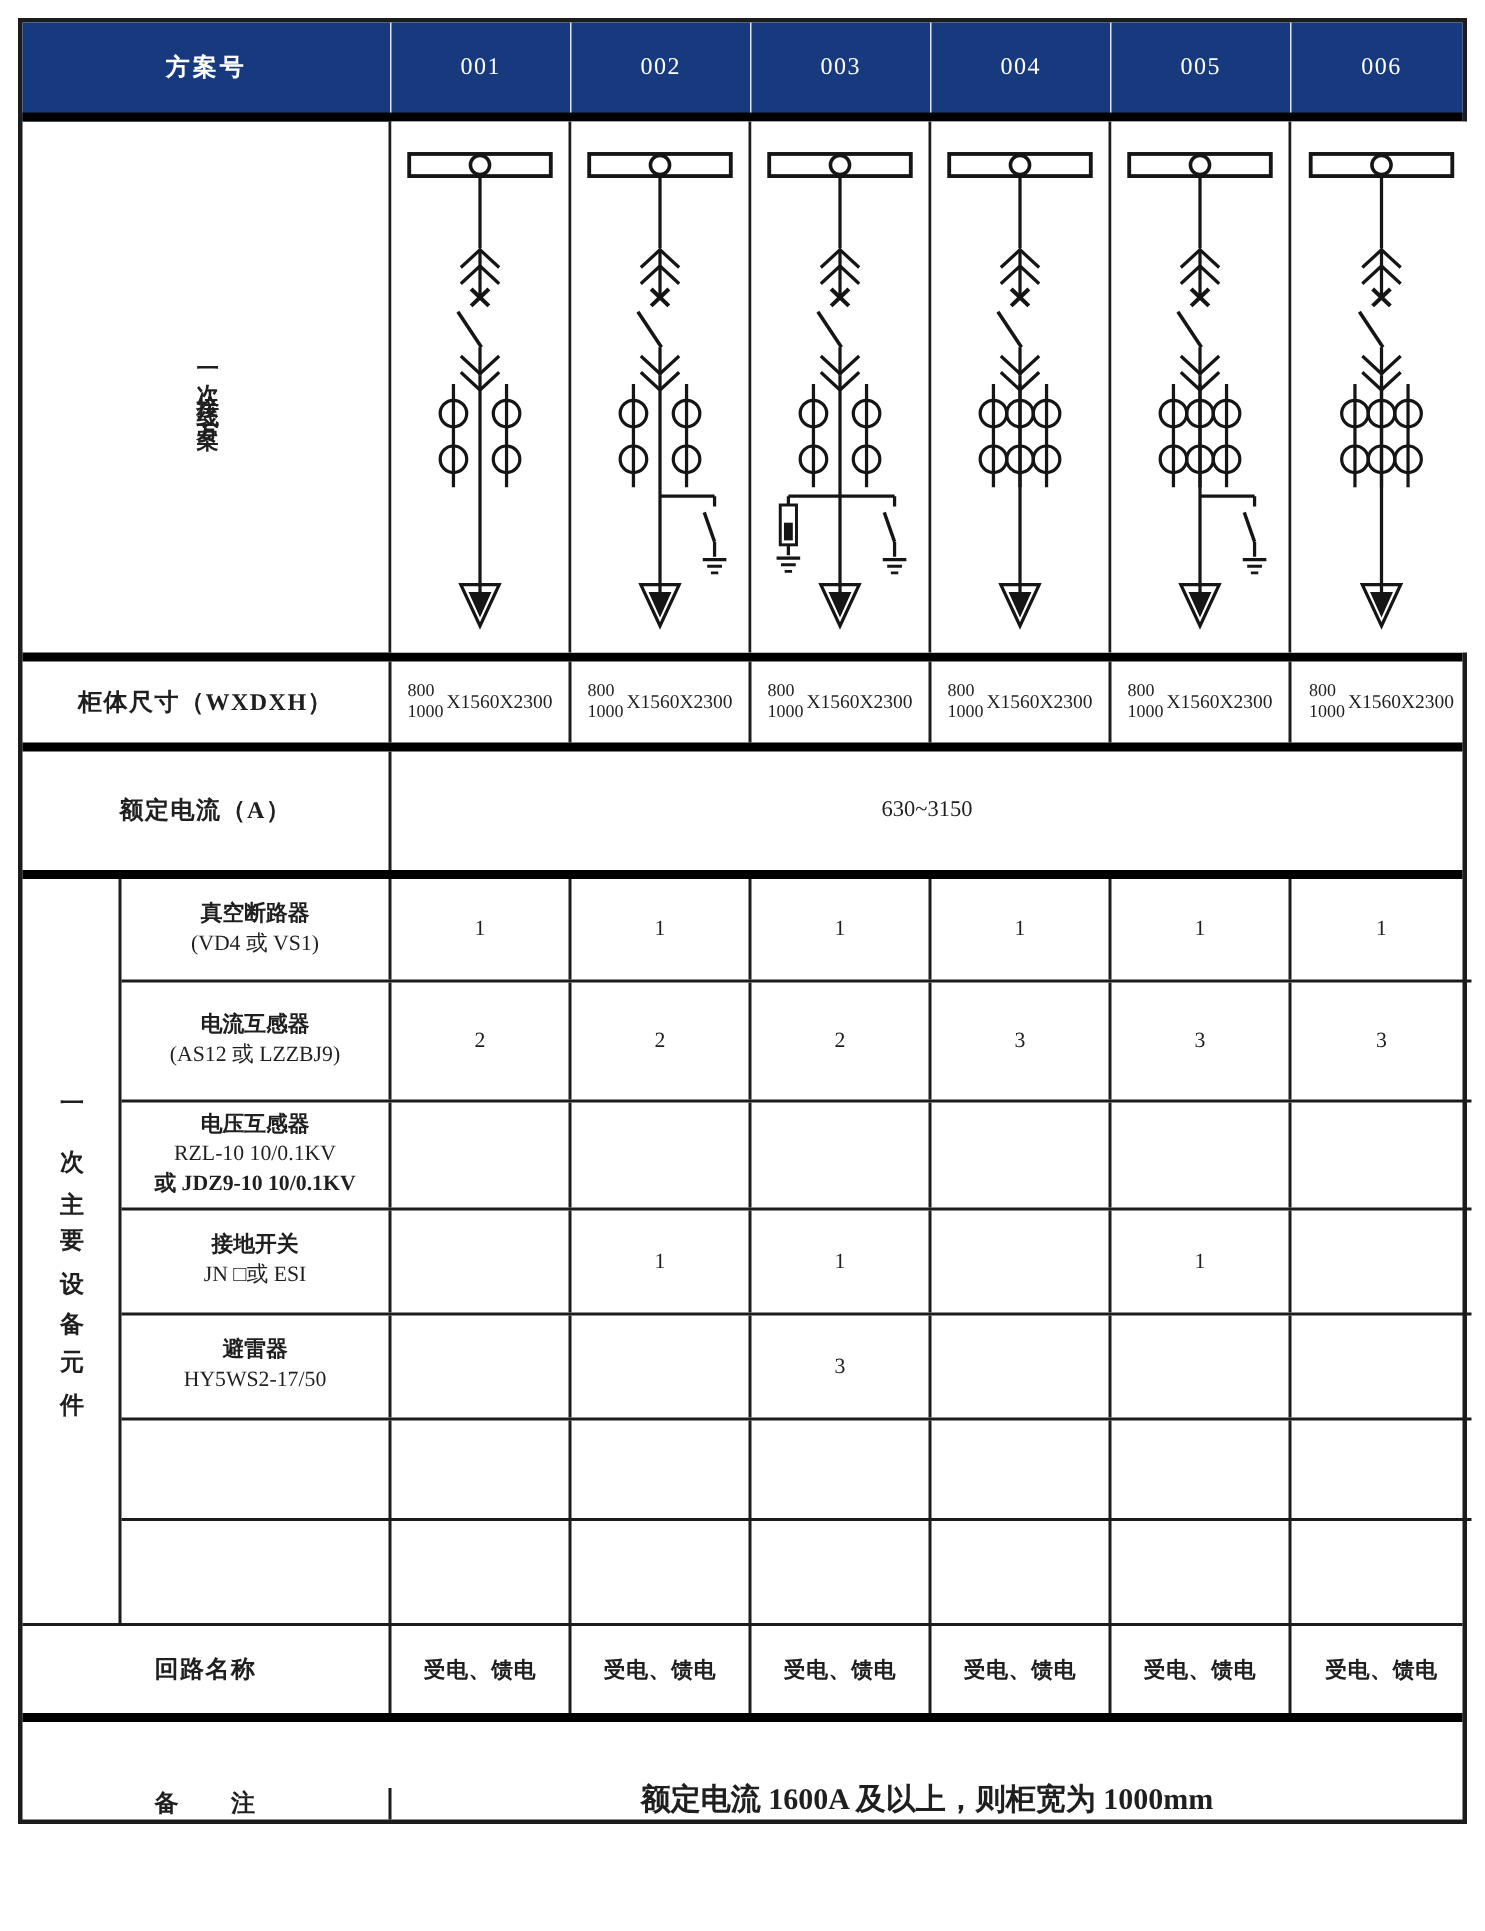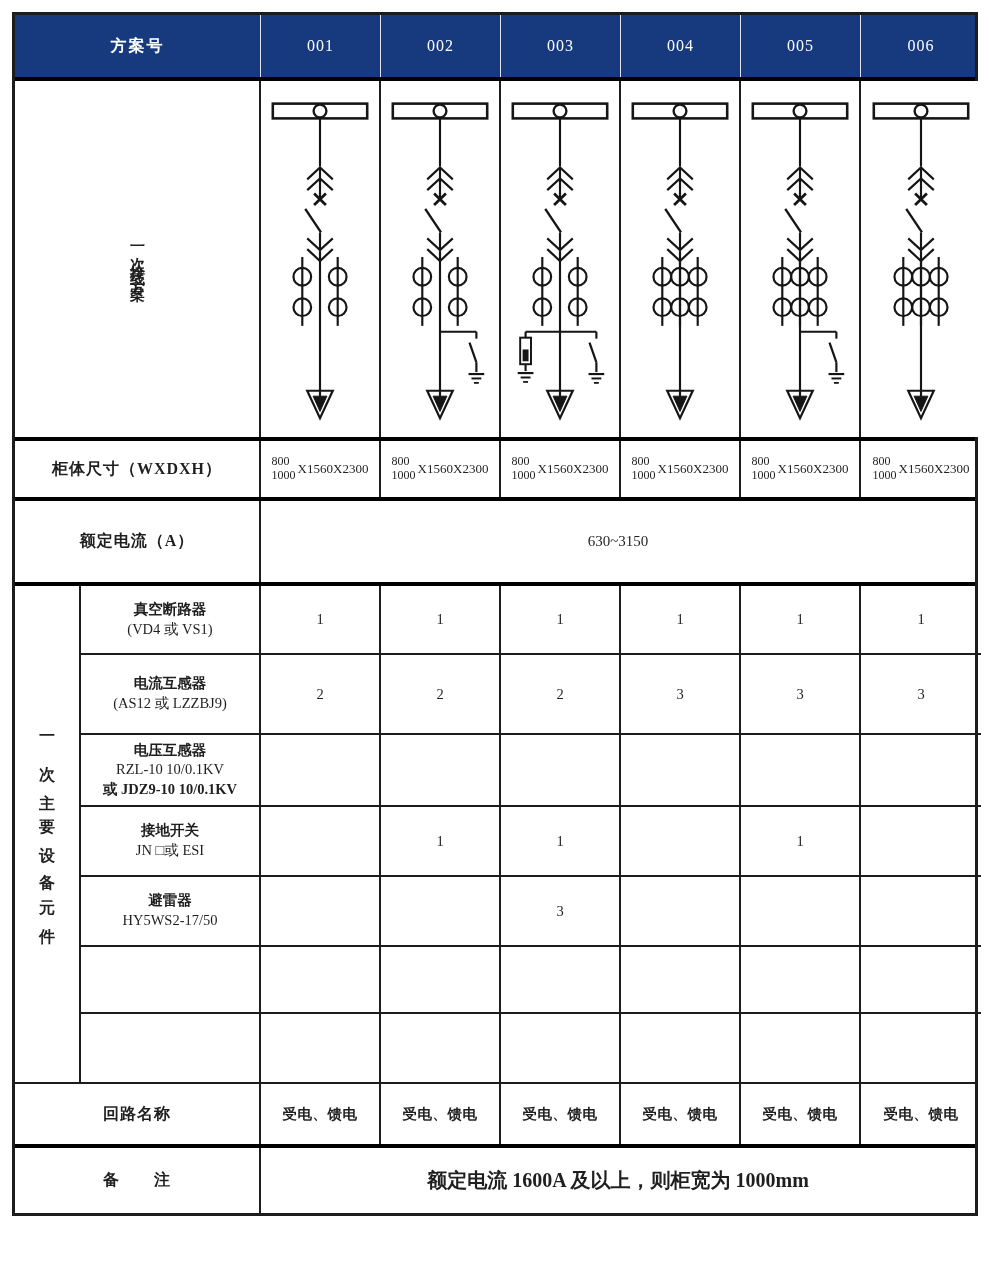--- a/index.html
+++ b/index.html
@@ -6,22 +6,22 @@
   html,body { background:#ffffff; }
   body {
     width: 990px; height: 1287px; position: relative;
     font-family: "Liberation Serif", "DejaVu Serif", serif;
     color: #1f1f1f;
   }
   .tbl {
     position: absolute; left: 12px; top: 12px; width: 966px;
     border: 3px solid #1c1c1c; background:#fff;
   }
-  .row { display: flex; border-bottom: 4px solid #000000; }
-  .row:last-child { border-bottom: none; }
+  .row { display: flex; border-bottom: 6px solid #000000; }
+  .row:last-child { border-bottom: none; align-items: flex-end; }
   .cell { border-right: 2px solid #1c1c1c; display:flex; align-items:center; justify-content:center; text-align:center; }
   .cell:last-child { border-right: none; }
   .label-col { width: 246px; flex: 0 0 246px; }
   .scheme-col { width: 120px; flex: 0 0 120px; }
   .merged { flex: 1 1 auto; }
 
   
   .header { height: 66px; background: #163a7d; color: #ffffff; }
   .header .cell { border-right: 1px solid #dfe3ee; font-size: 16px; }
   .header .cell:last-child { border-right: none; }

